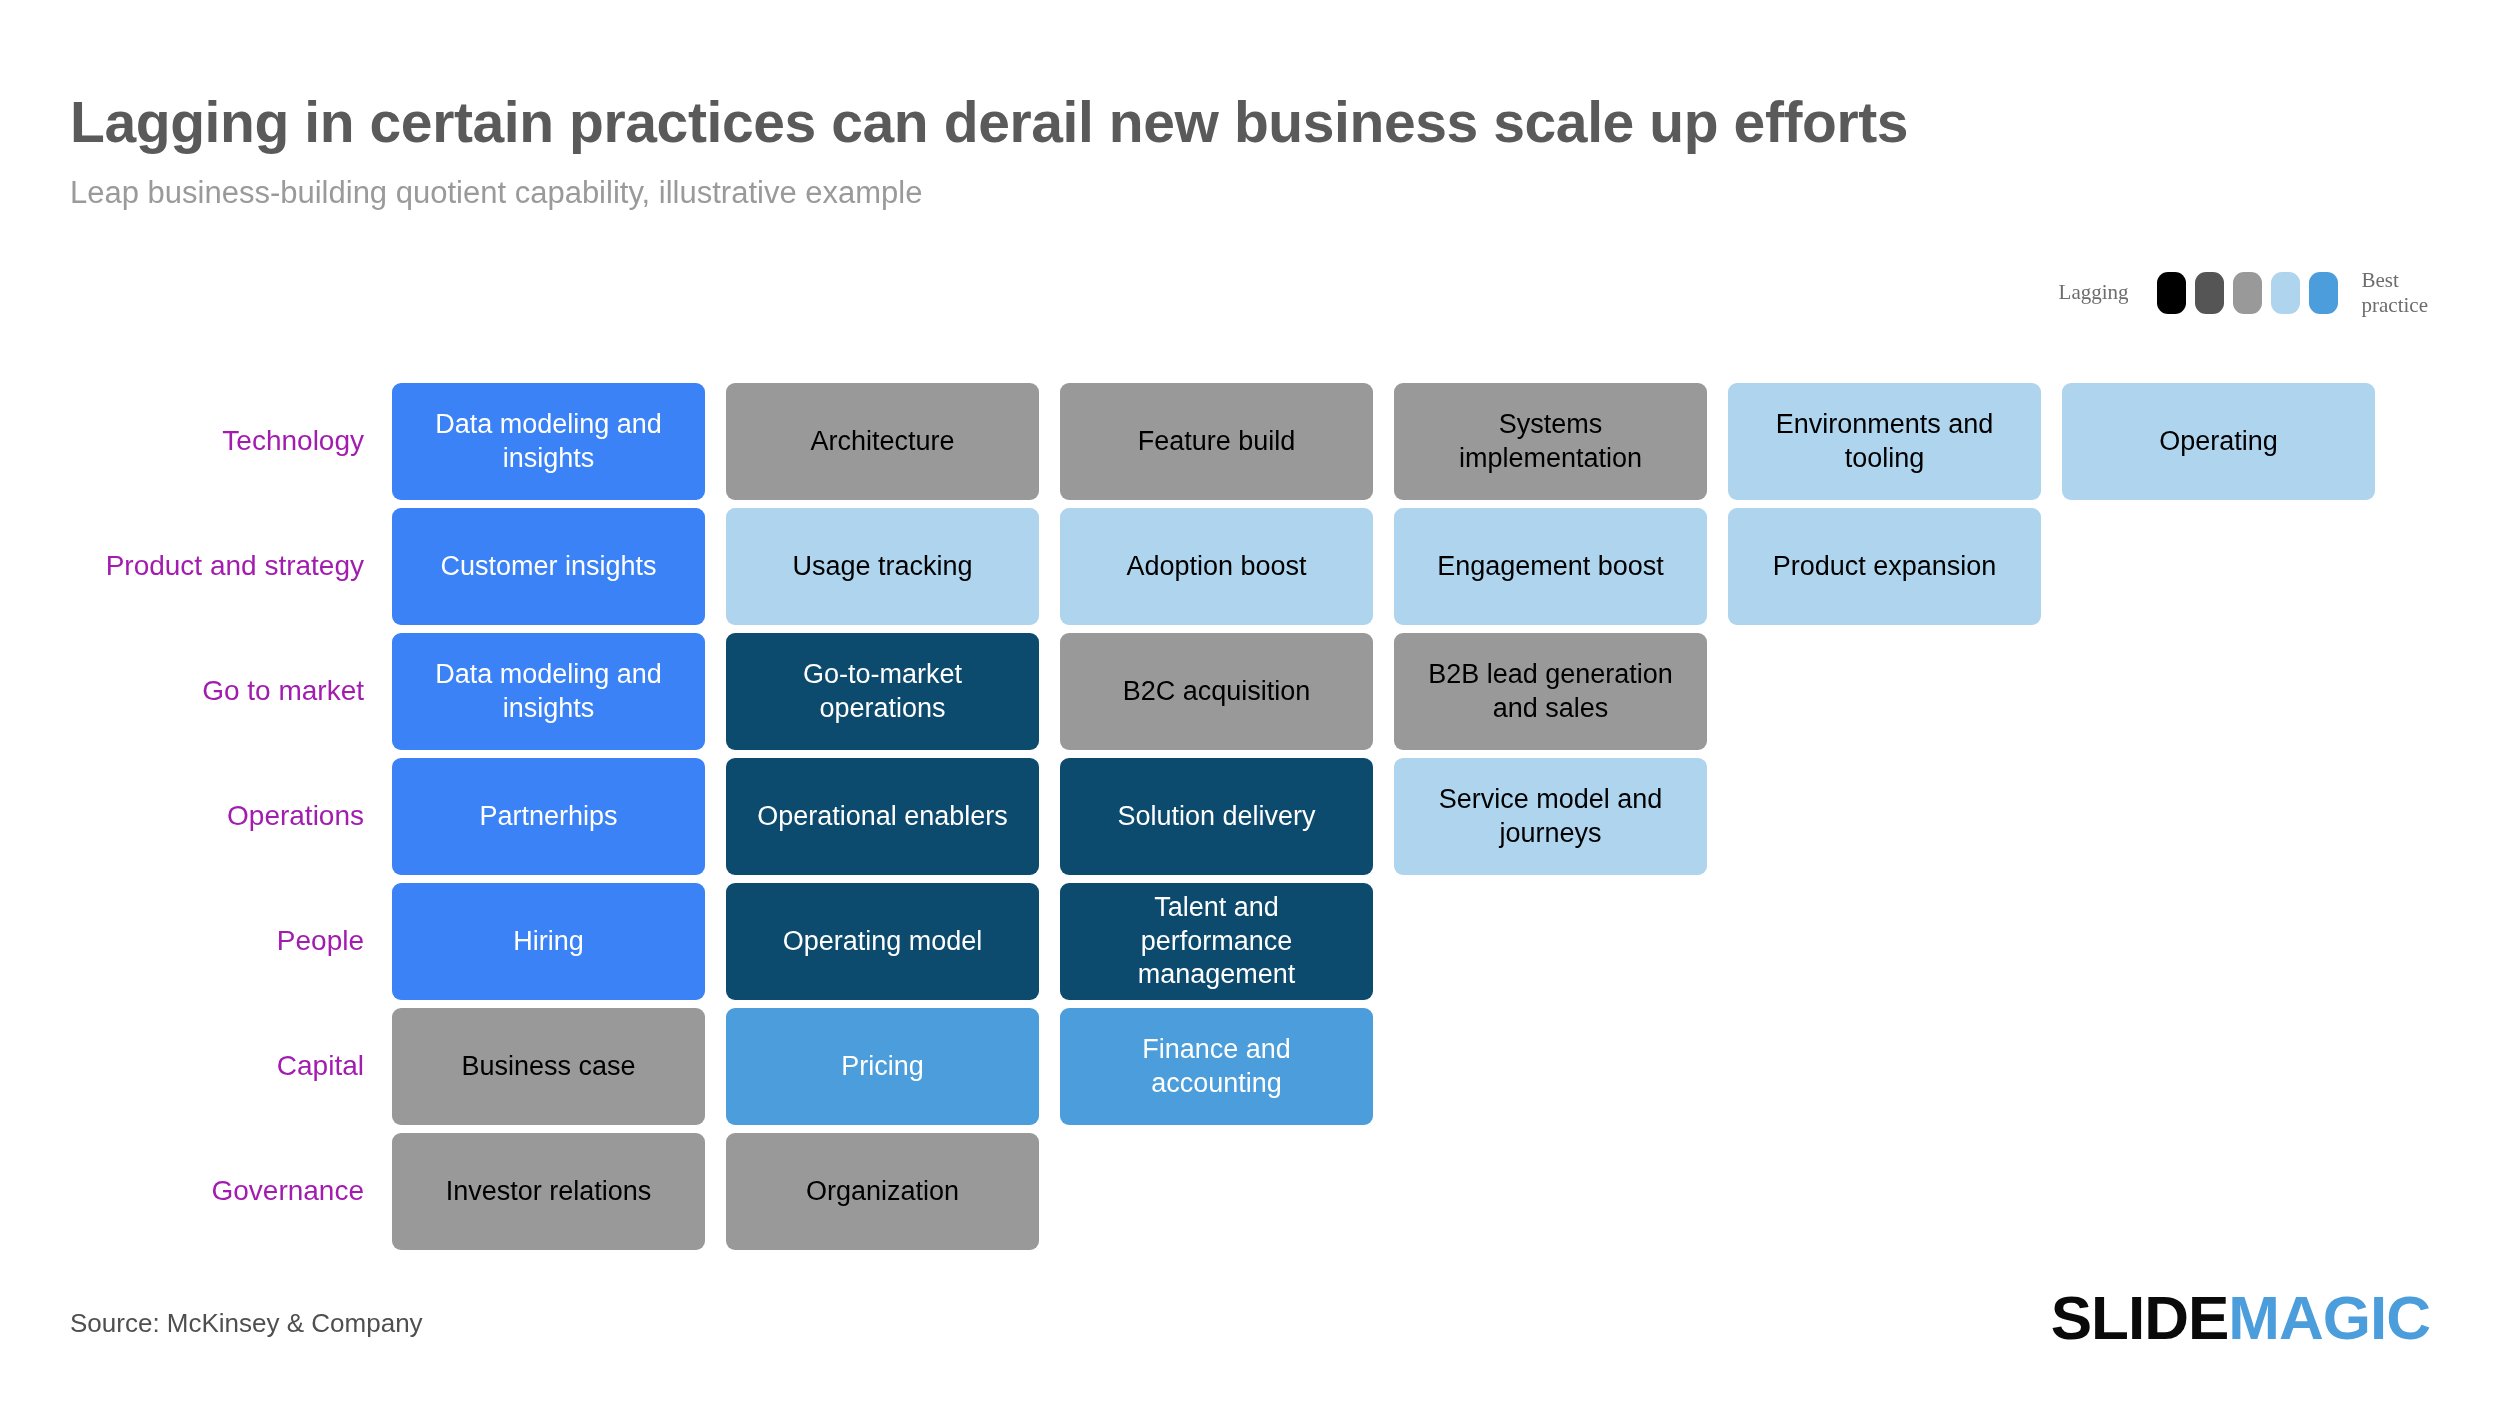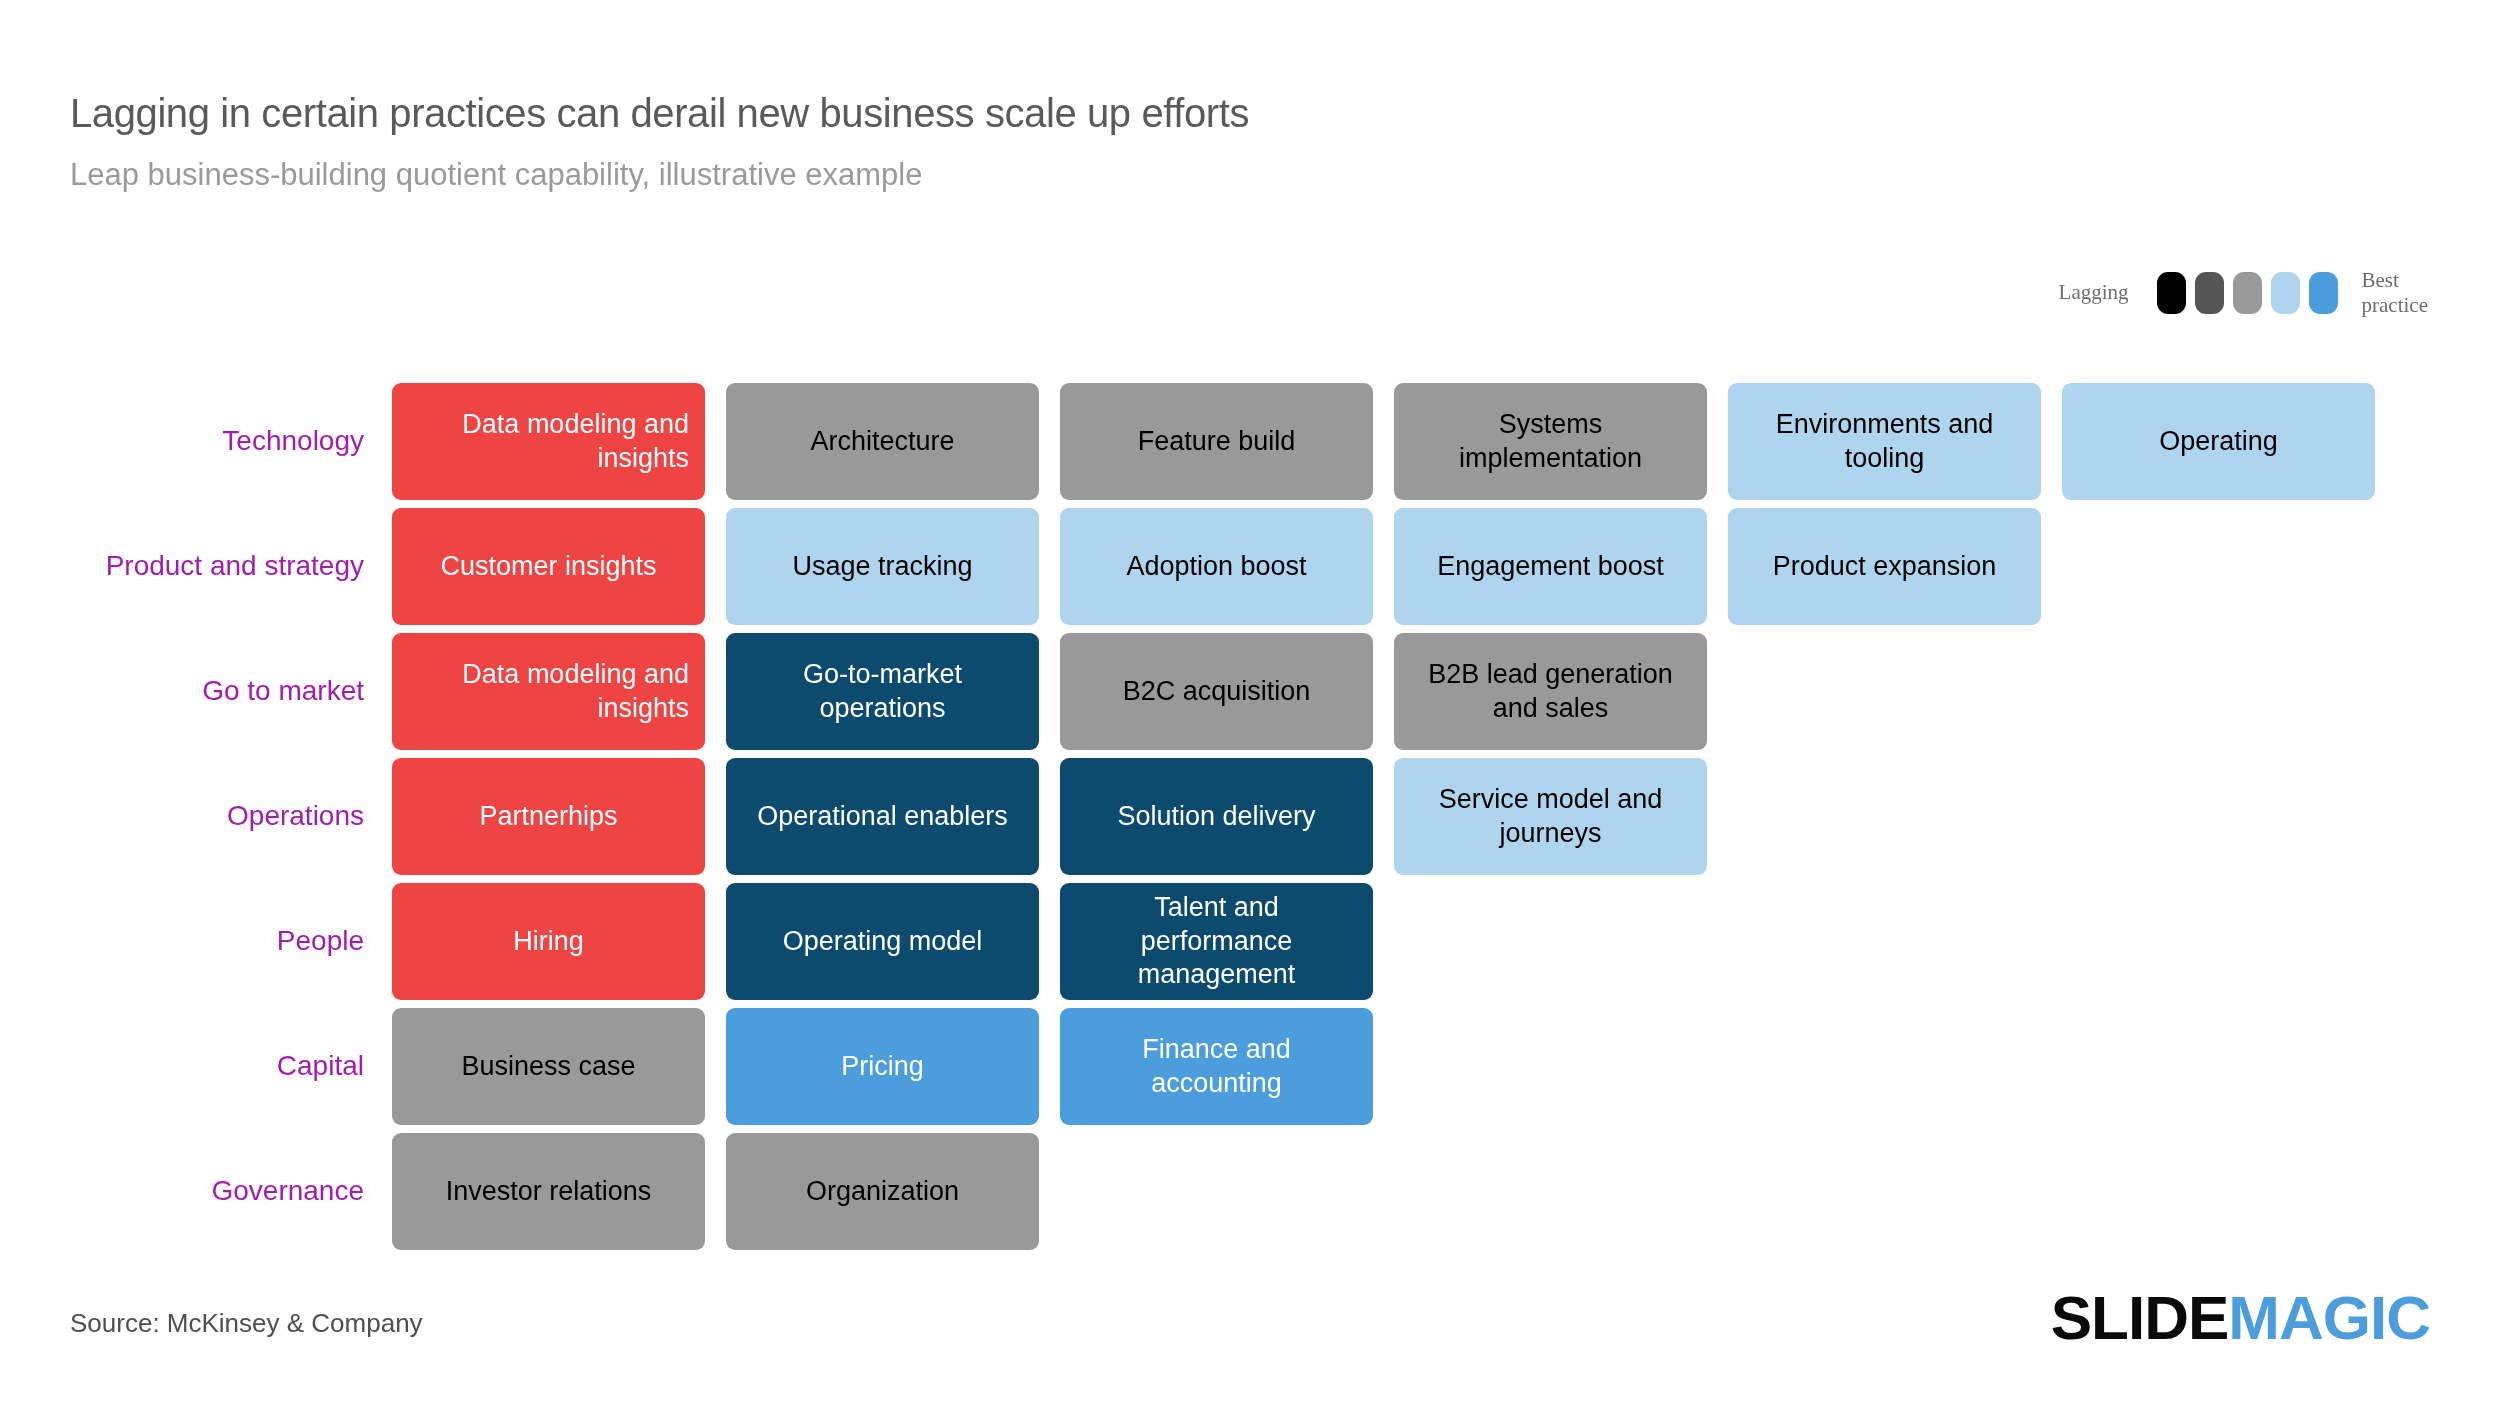--- a/index.html
+++ b/index.html
@@ -23,22 +23,22 @@
   }
 
   
   .header {
     position: absolute;
     left: 70px;
     top: 92px;
     right: 70px;
   }
   .slide-title {
-    font-size: 40px;
-    font-weight: 400;
+    font-size: 57px;
+    font-weight: 700;
     color: #5a5a5a;
     letter-spacing: -0.4px;
     line-height: 1.06;
     margin: 0;
     white-space: nowrap;
   }
   .slide-subtitle {
     font-size: 31px;
     font-weight: 400;
     color: #9a9a9a;
@@ -116,21 +116,21 @@
     border-radius: 9px;
     display: flex;
     align-items: center;
     justify-content: center;
     text-align: center;
     font-size: 27px;
     line-height: 1.25;
     padding: 4px 16px;
     box-sizing: border-box;
   }
-  .cell.lvl1 { background: #ef4444; color: #ffffff; text-align: right; }
+  .cell.lvl1 { background: #3b82f6; color: #ffffff; }
   .cell.lvl2 { background: #0c4a6e; color: #ffffff; }
   .cell.lvl3 { background: #999999; color: #000000; }
   .cell.lvl4 { background: #aed4ee; color: #000000; }
   .cell.lvl5 { background: #4b9ddb; color: #ffffff; }
 
   
   .source {
     position: absolute;
     left: 70px;
     bottom: 62px;

